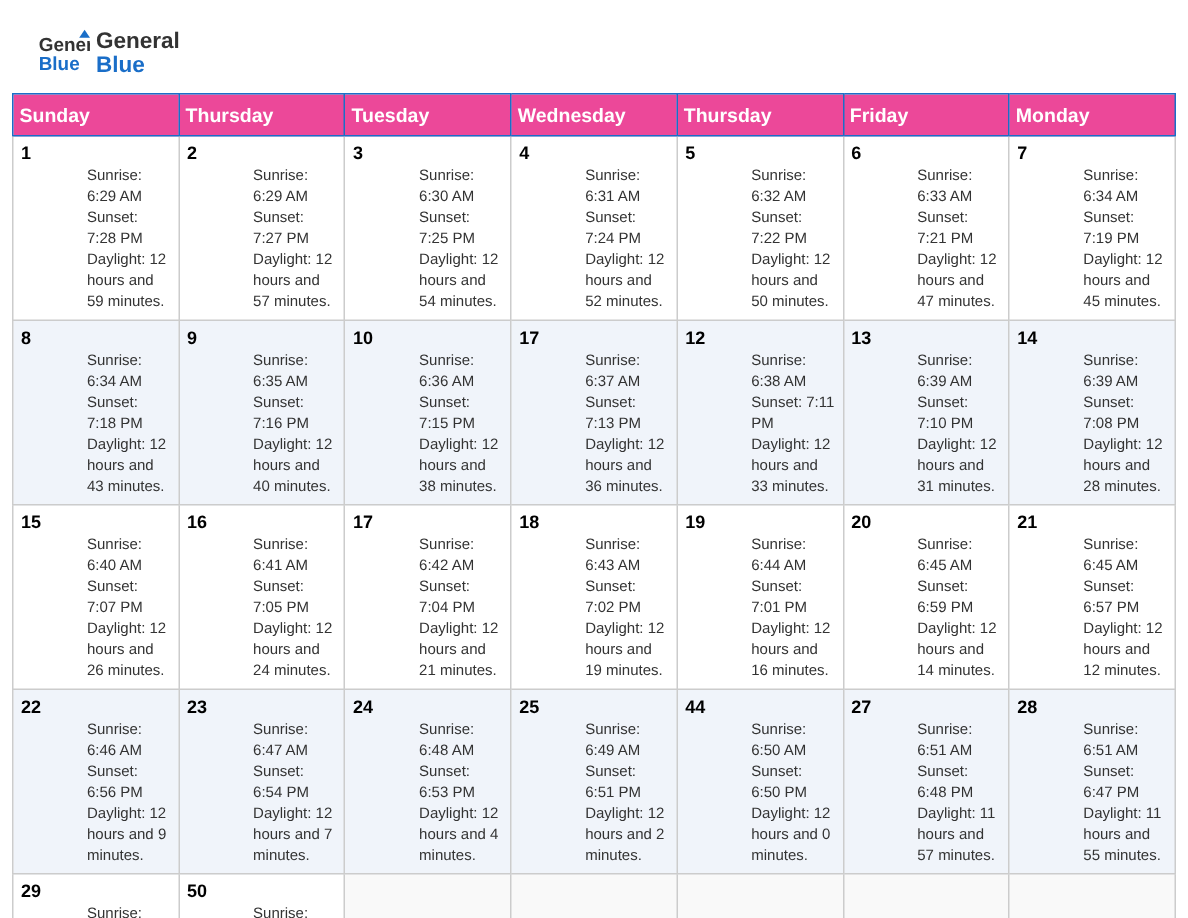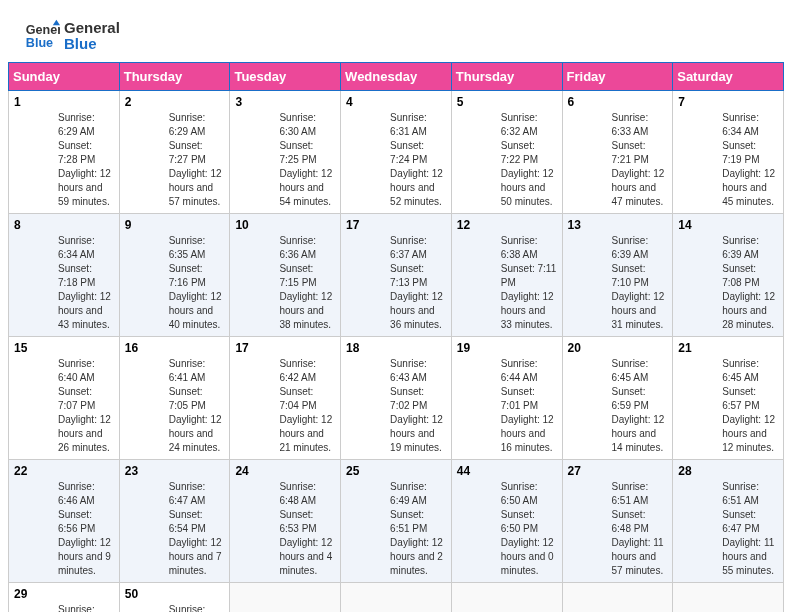--- a/index.html
+++ b/index.html
@@ -105,21 +105,21 @@
 <div class="calendar-wrapper">
 <table class="calendar">
   <thead>
     <tr>
       <th>Sunday</th>
       <th>Thursday</th>
       <th>Tuesday</th>
       <th>Wednesday</th>
       <th>Thursday</th>
       <th>Friday</th>
-      <th>Saturday</th>
+      <th>Monday</th>
     </tr>
   </thead>
   <tbody id="calendar-body">
   <tr>
           <td>
         <span class="day-num">1</span>
         <div class="day-info">
           Sunrise: 6:29 AM<br>
           Sunset: 7:28 PM<br>
           Daylight: 12 hours and 59 minutes.

